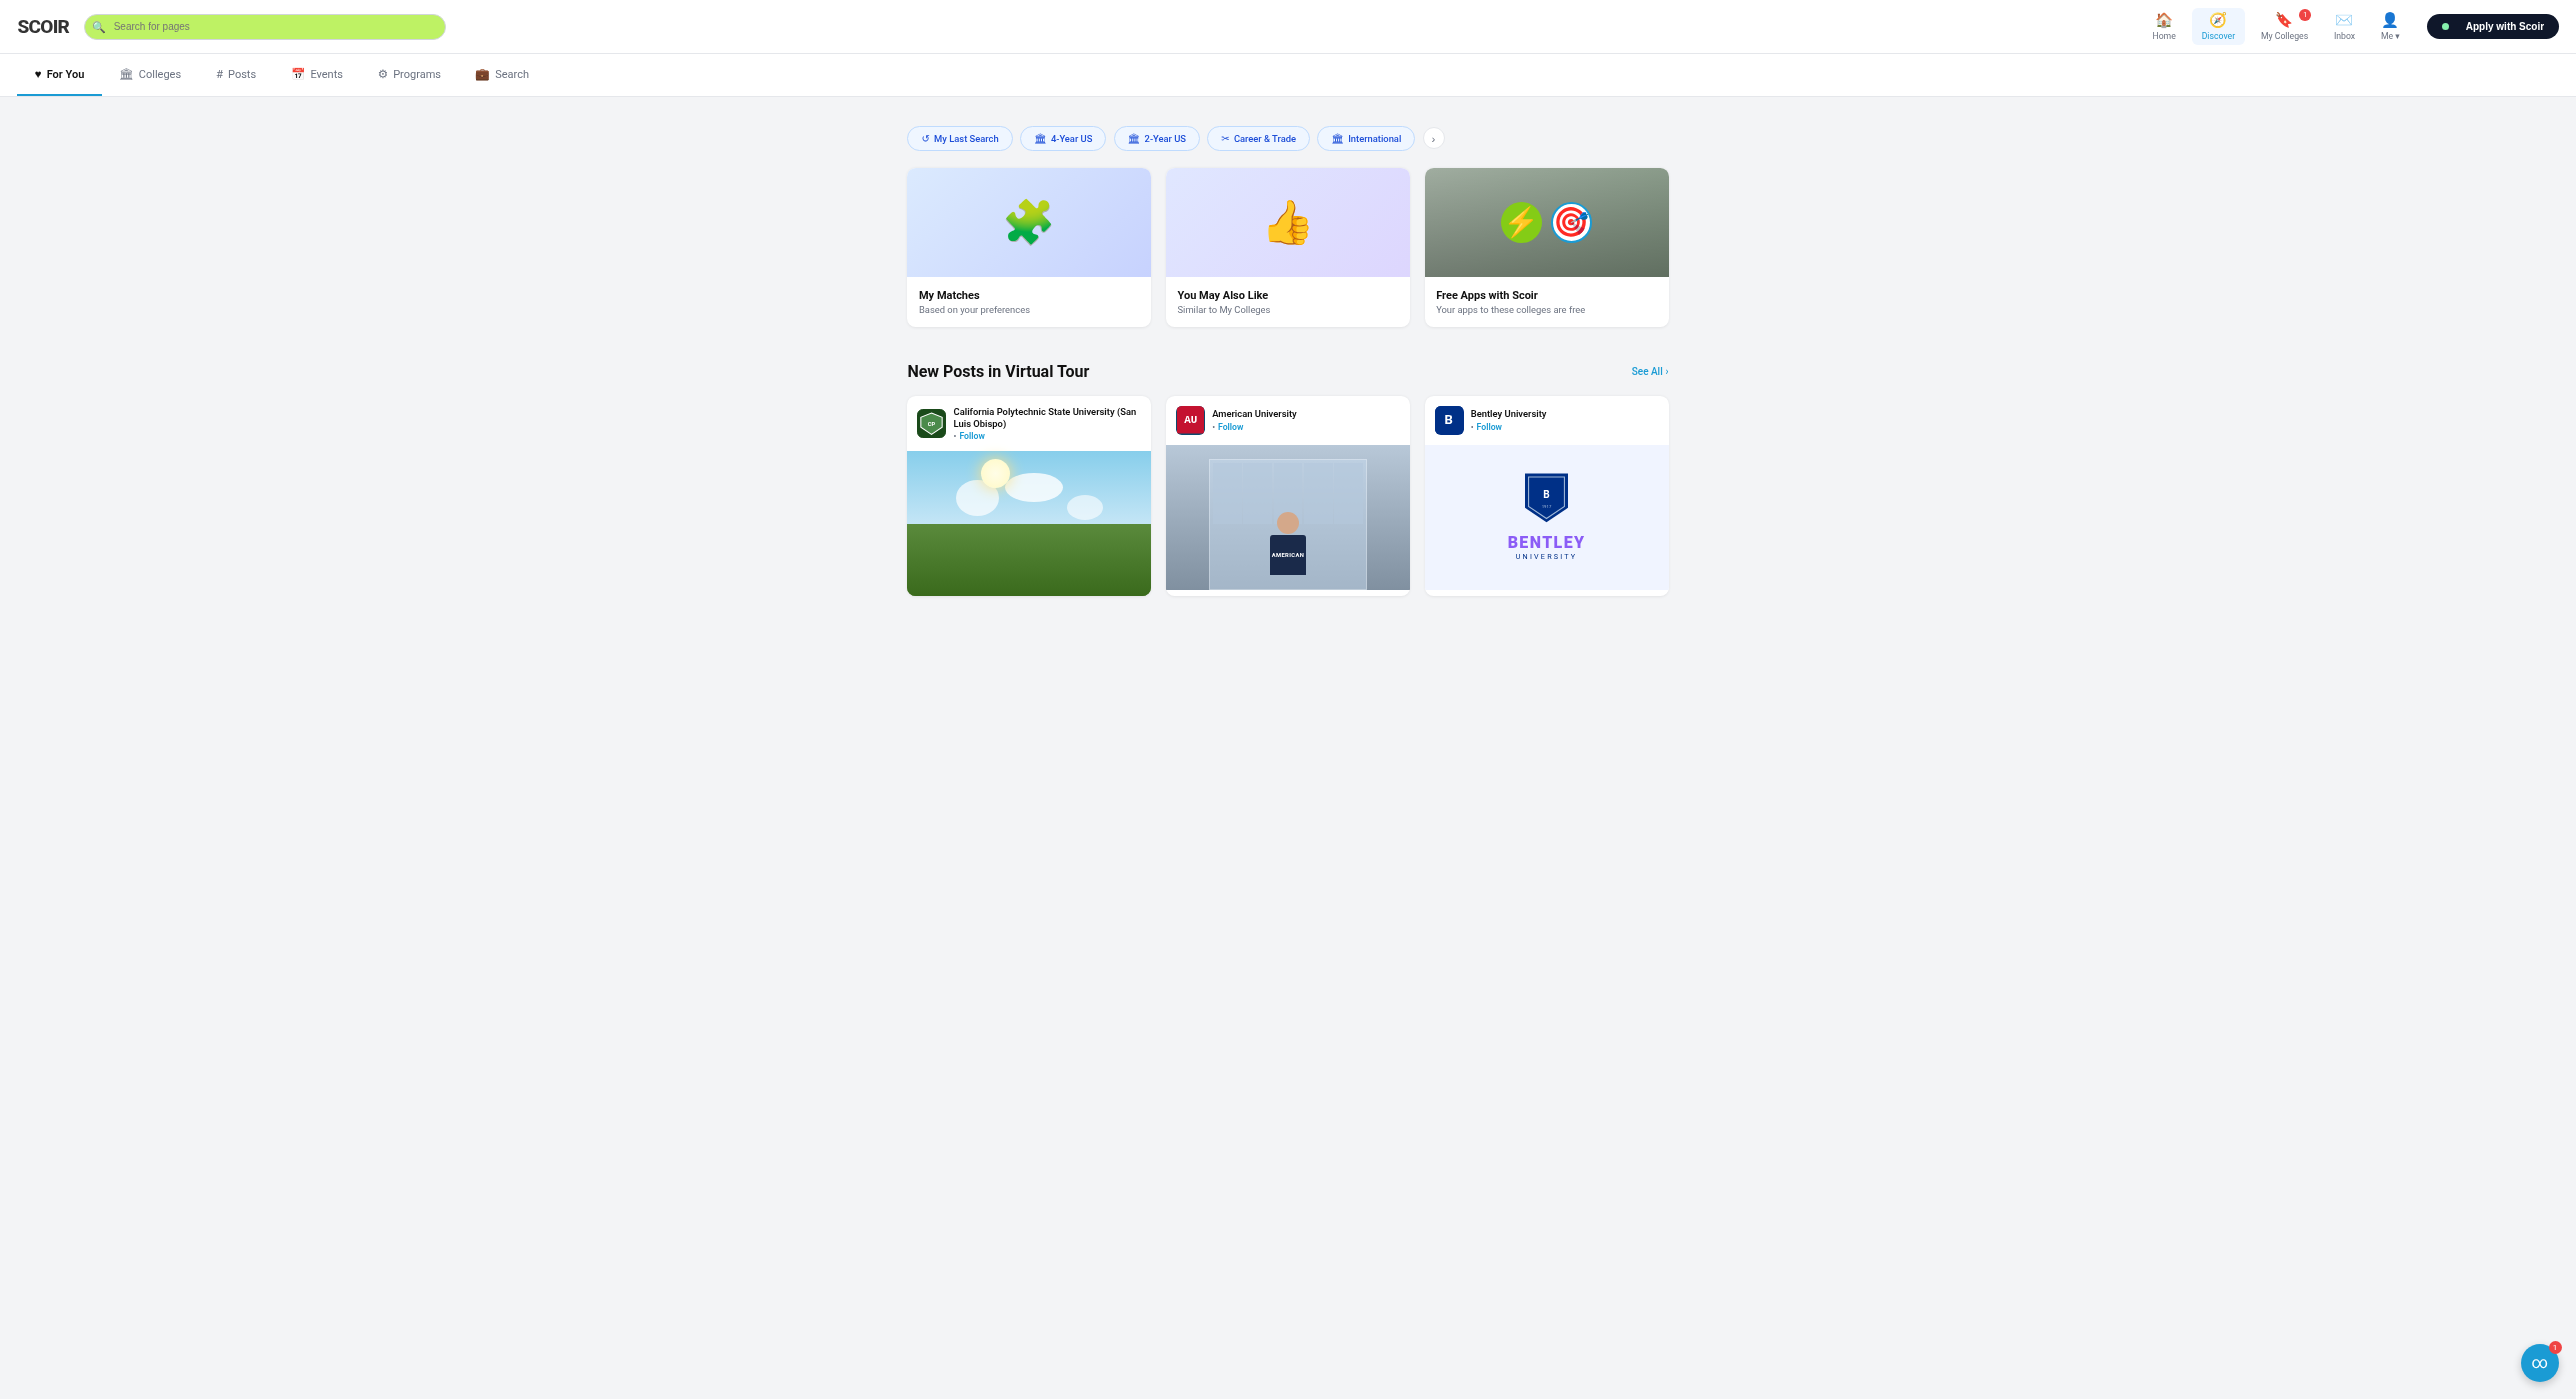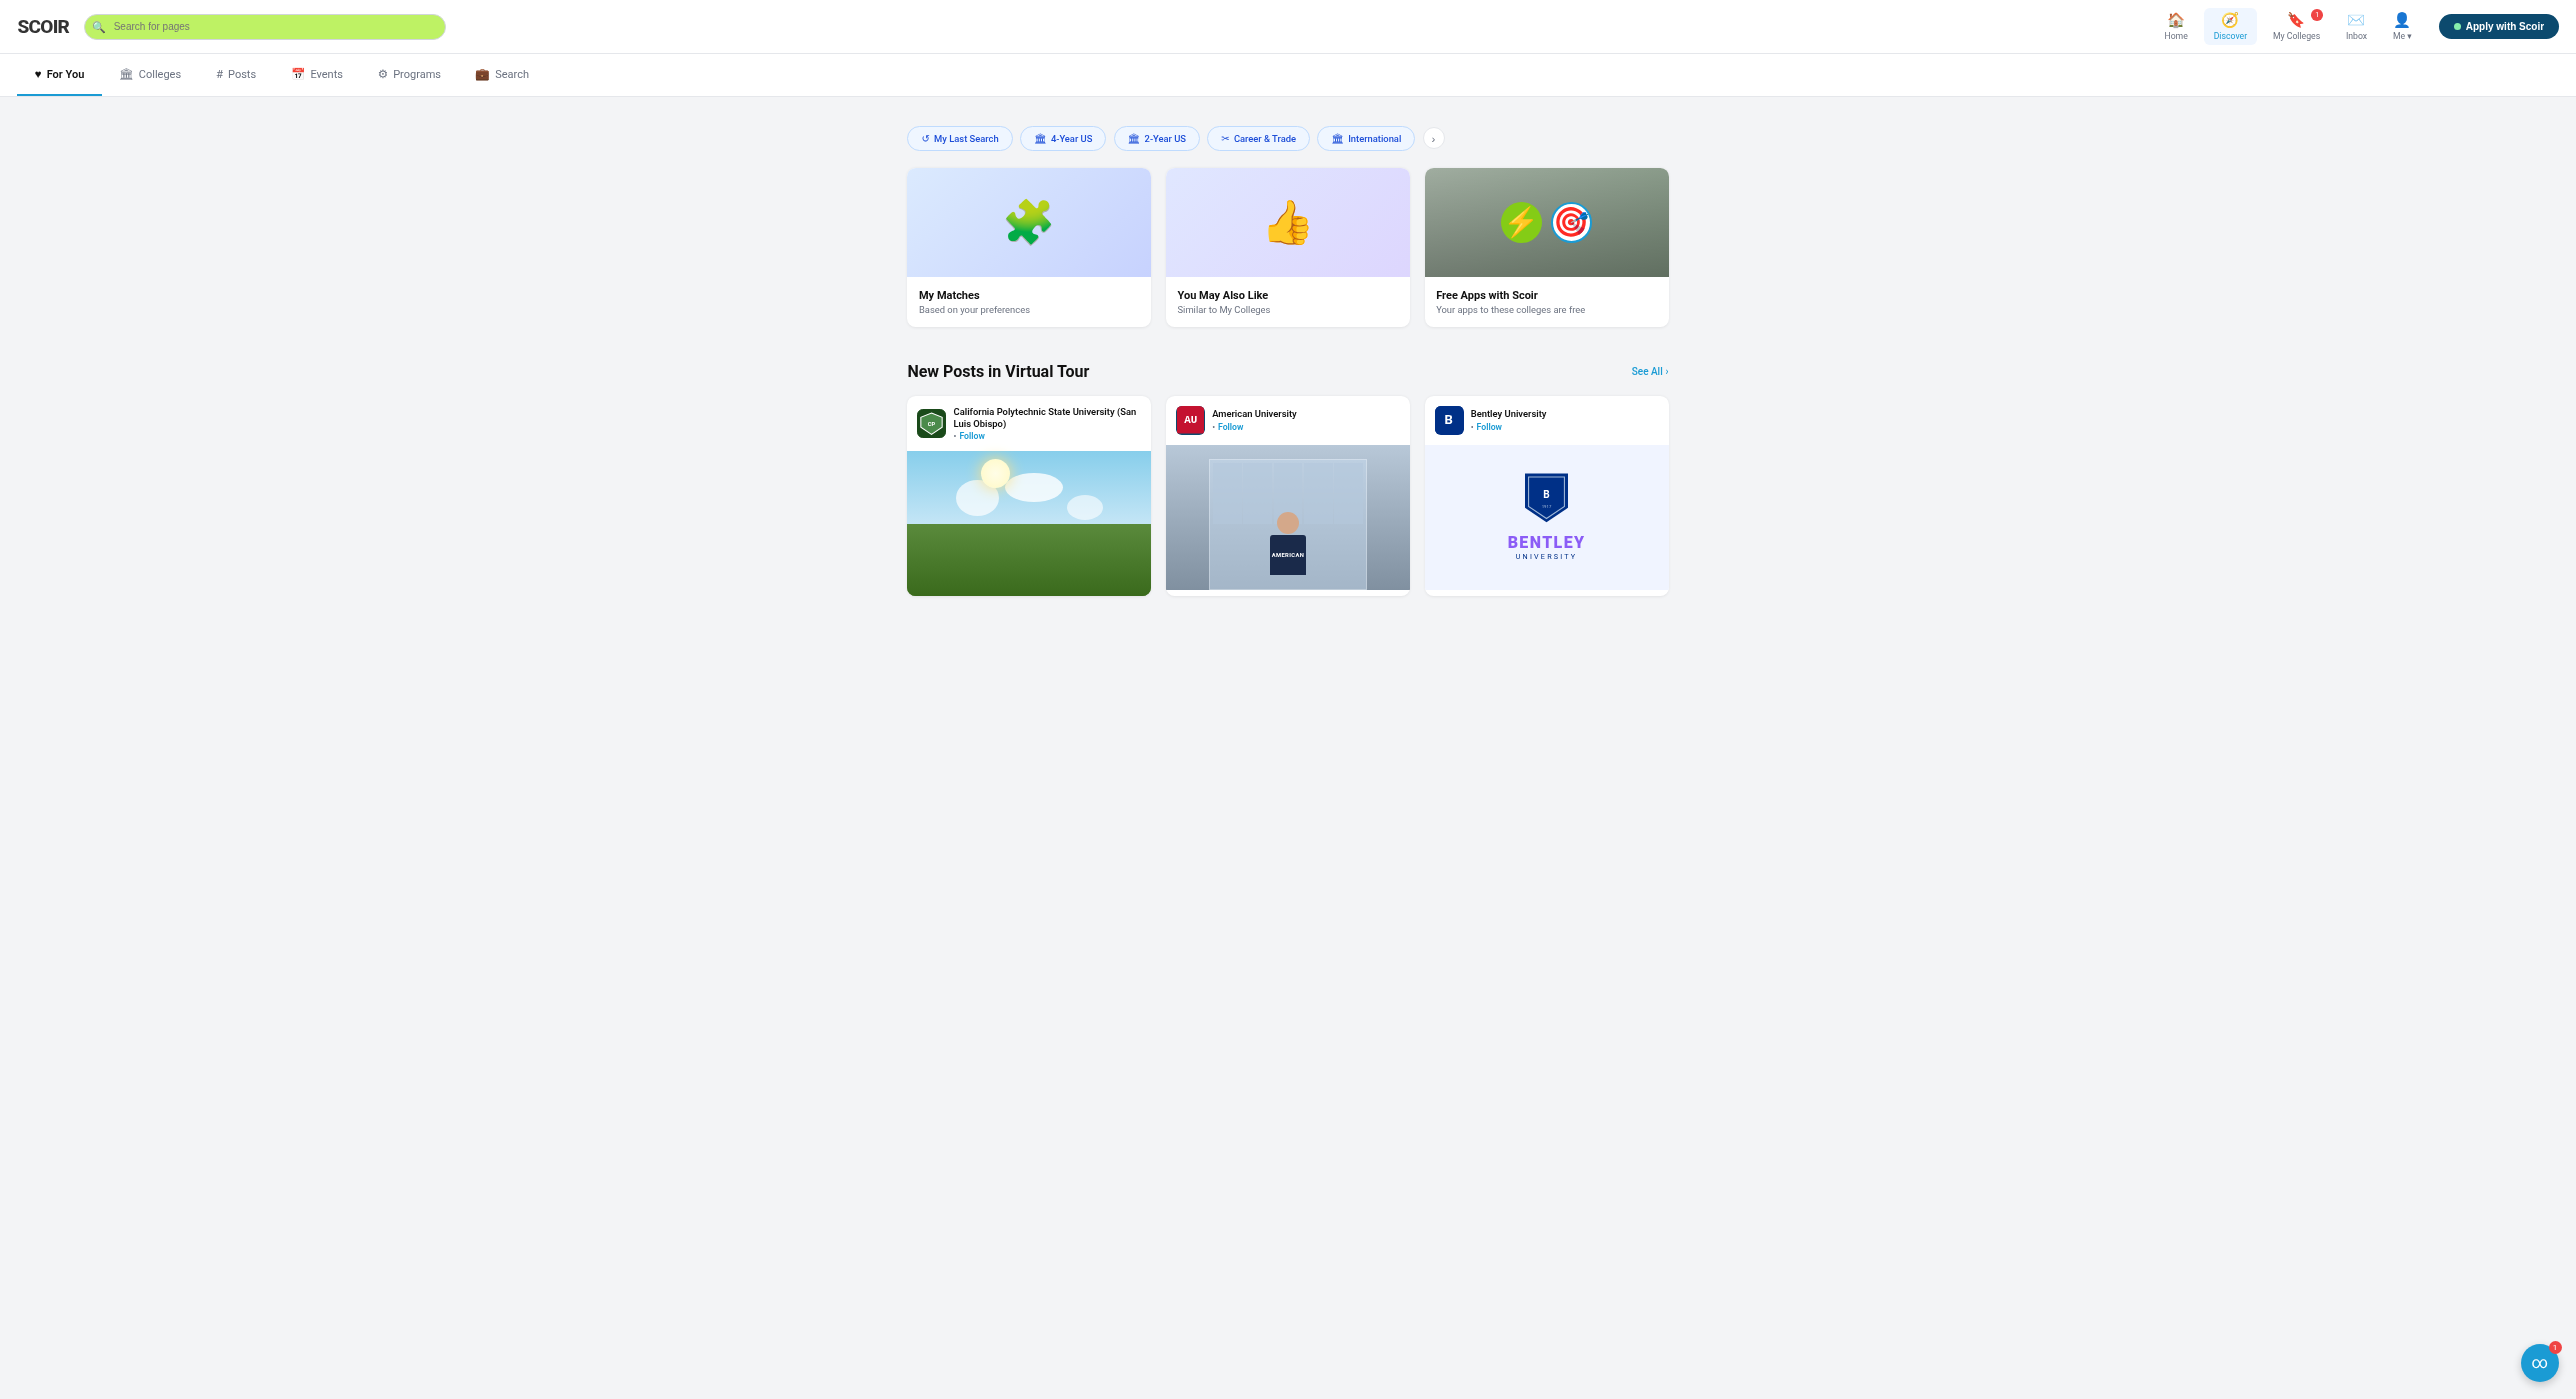--- a/index.html
+++ b/index.html
@@ -81,31 +81,31 @@
       color: #fff;
       border-radius: 50%;
       width: 11.6px;
       height: 11.6px;
       font-size: 7.2px;
       display: flex;
       align-items: center;
       justify-content: center;
     }
     .apply-btn {
-      background: #0c4a6e;
+      background: #0f172a;
       color: #fff;
       border: none;
       border-radius: 17.4px;
       padding: 7.2px 14.5px;
       font-size: 10px;
       font-weight: 600;
       cursor: pointer;
       display: flex;
       align-items: center;
-      gap: 5px;
+      gap: 17px;
       margin-left: 11.6px;
     }
     .apply-btn .dot {
       width: 7.2px;
       height: 7.2px;
       background: #86efac;
       border-radius: 50%;
     }
 
     

